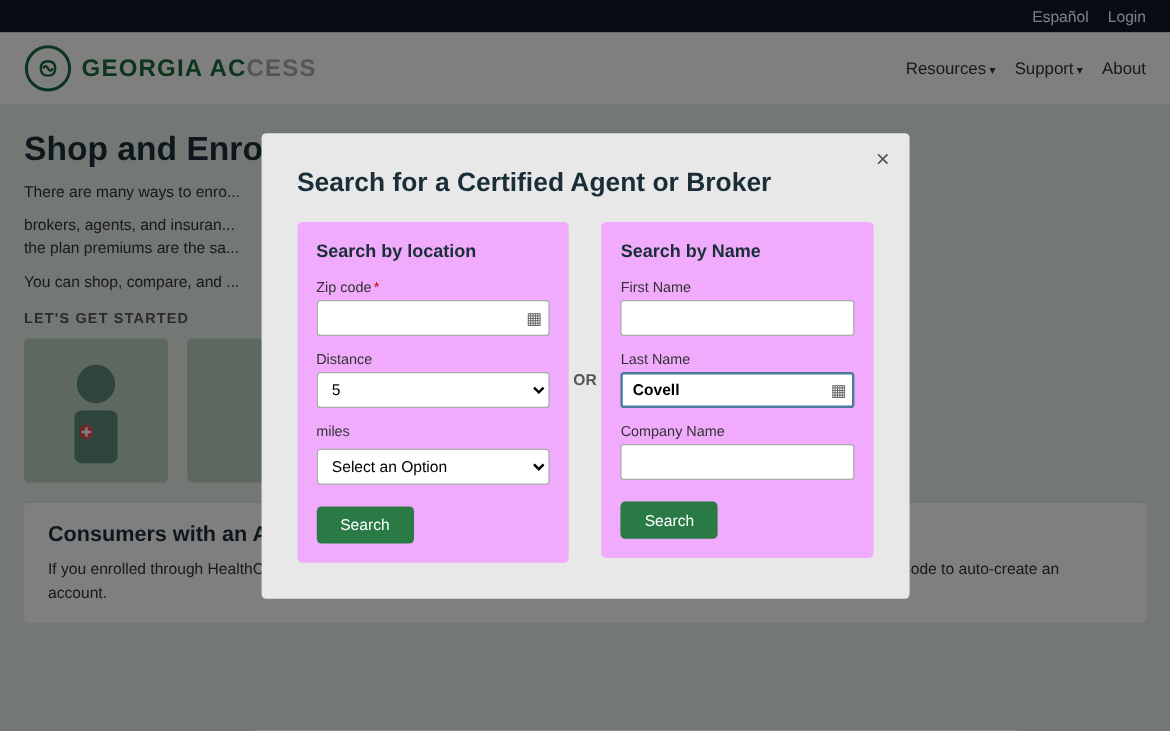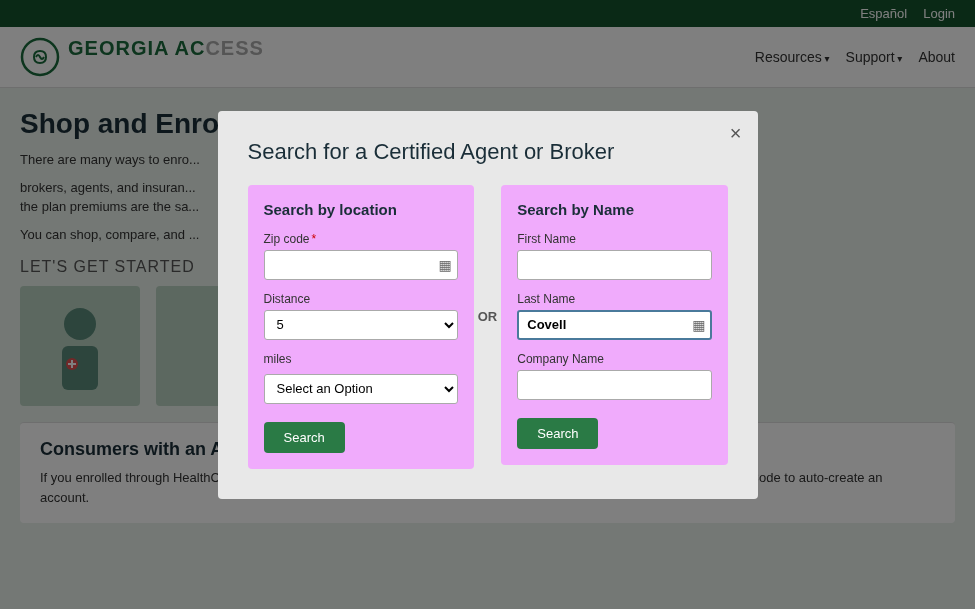--- a/index.html
+++ b/index.html
@@ -1,20 +1,20 @@
 <!DOCTYPE html>
 <html><head>
   <meta charset="utf-8">
   <style>
     * { box-sizing: border-box; margin: 0; padding: 0; }
     body { font-family: Arial, sans-serif; background: #f0f0f0; overflow: hidden; }
 
     
     .top-bar {
-      background: #14532d;
+      background: #0f172a;
       color: #fff;
       display: flex;
       justify-content: flex-end;
       align-items: center;
       padding: 6px 20px;
       gap: 16px;
       font-size: 13px;
     }
     .top-bar a { color: #fff; text-decoration: none; cursor: pointer; }
 
@@ -24,21 +24,21 @@
       border-bottom: 1px solid #ddd;
       display: flex;
       align-items: center;
       padding: 10px 20px;
       gap: 20px;
       position: relative;
       z-index: 1;
     }
     .logo-area {
       display: flex;
-      align-items: flex-start;
+      align-items: center;
       gap: 8px;
       flex: 1;
     }
     .logo-icon {
       width: 40px;
       height: 40px;
     }
     .logo-text {
       font-size: 20px;
       font-weight: bold;
@@ -78,22 +78,22 @@
 
     .page-body-text {
       font-size: 13px;
       color: #333;
       max-width: 400px;
       line-height: 1.5;
       margin-bottom: 8px;
     }
 
     .section-label {
-      font-size: 16px;
-      font-weight: normal;
+      font-size: 12px;
+      font-weight: bold;
       letter-spacing: 1px;
       color: #555;
       margin-top: 14px;
       margin-bottom: 10px;
       text-transform: uppercase;
     }
 
     .card-row {
       display: flex;
       gap: 16px;
@@ -133,21 +133,21 @@
       font-size: 20px;
       cursor: pointer;
       color: #555;
       background: none;
       border: none;
       line-height: 1;
     }
 
     .modal-title {
       font-size: 22px;
-      font-weight: normal;
+      font-weight: bold;
       color: #1a2e38;
       margin-bottom: 20px;
     }
 
     .modal-body {
       display: flex;
       gap: 0;
       align-items: flex-start;
     }
 

